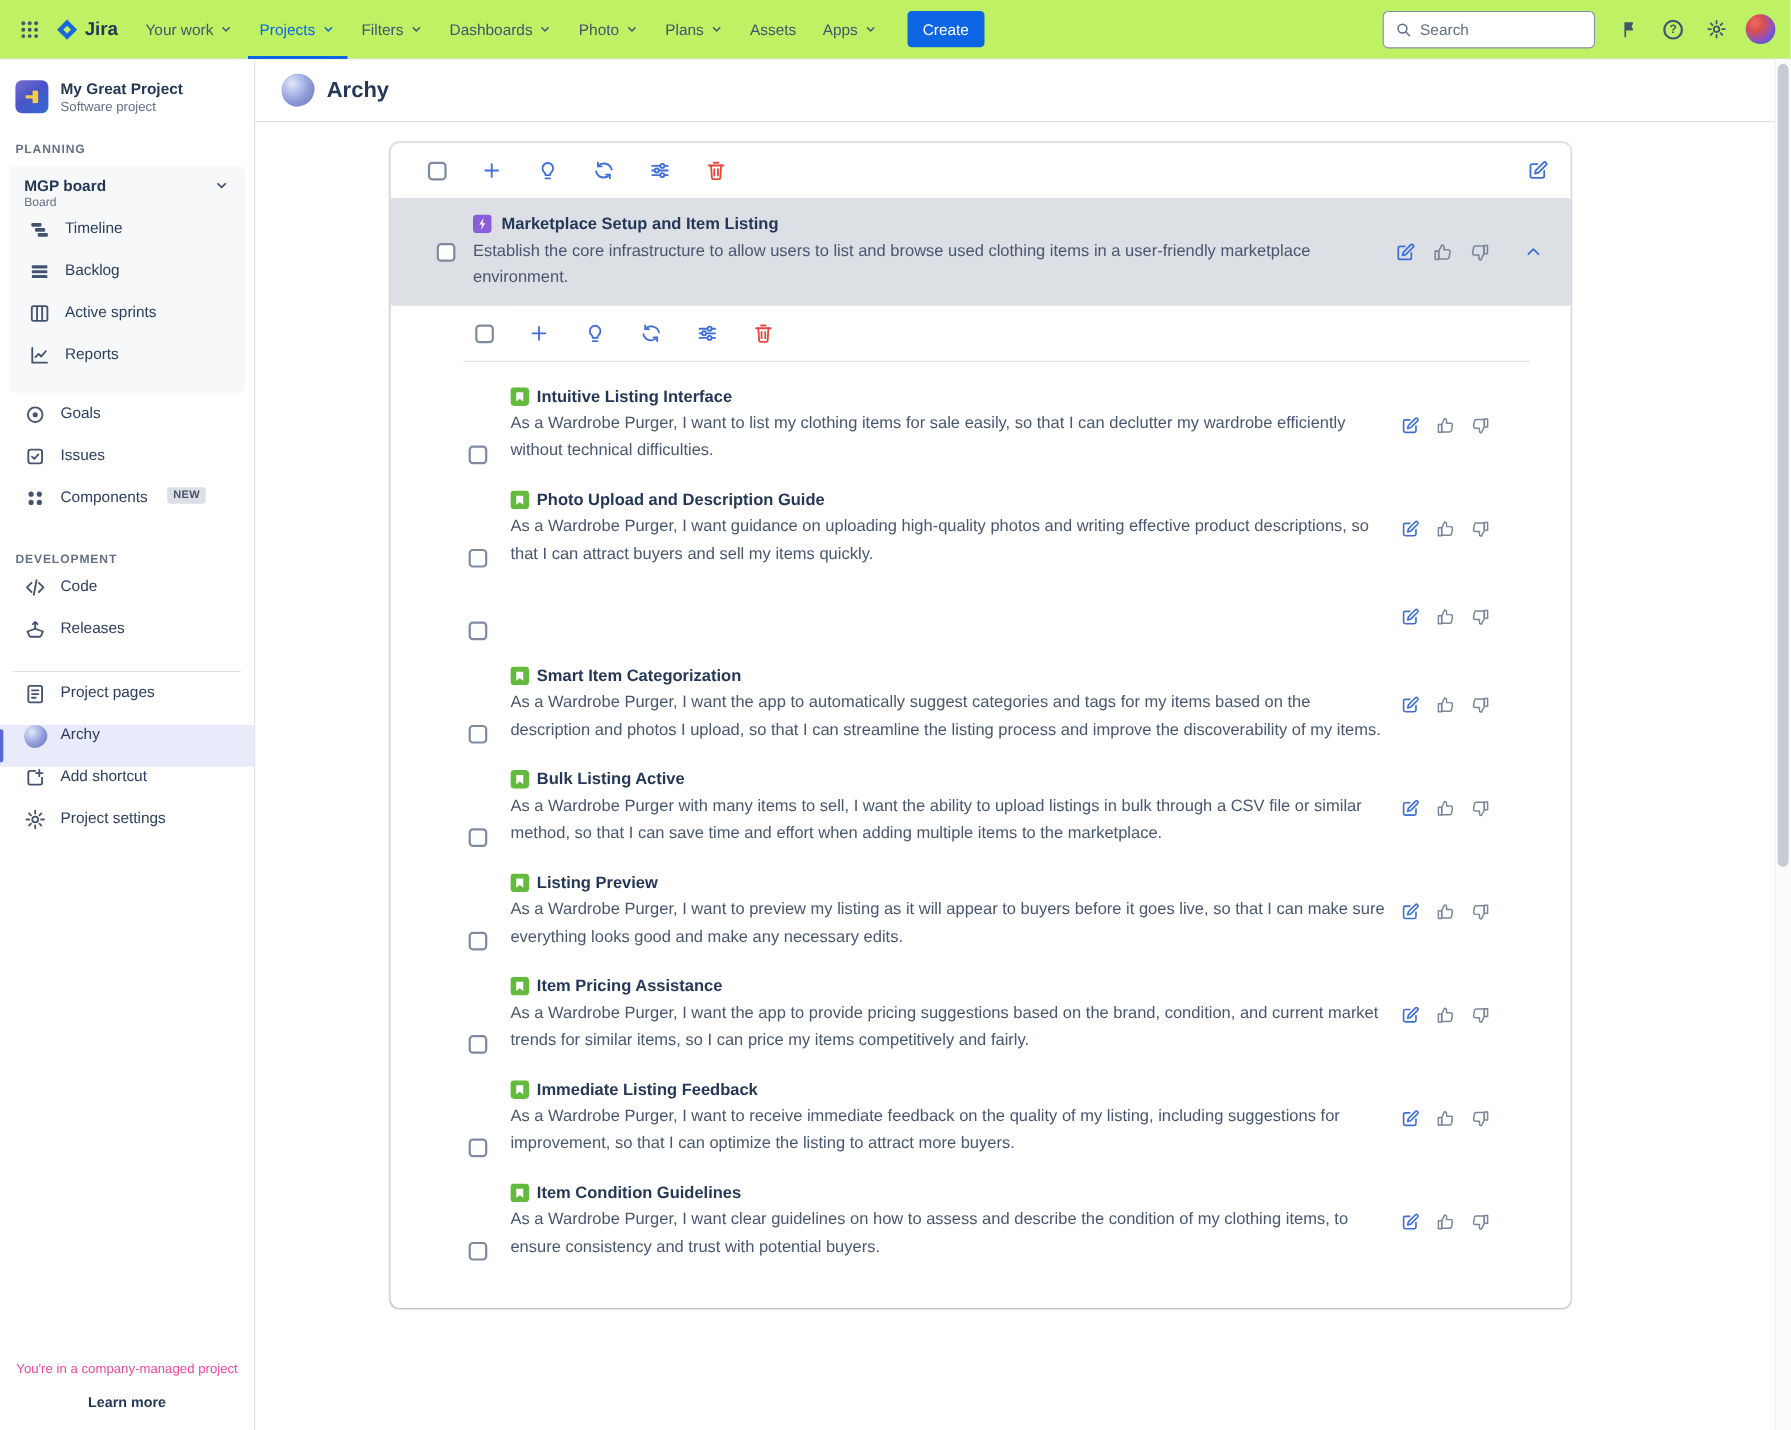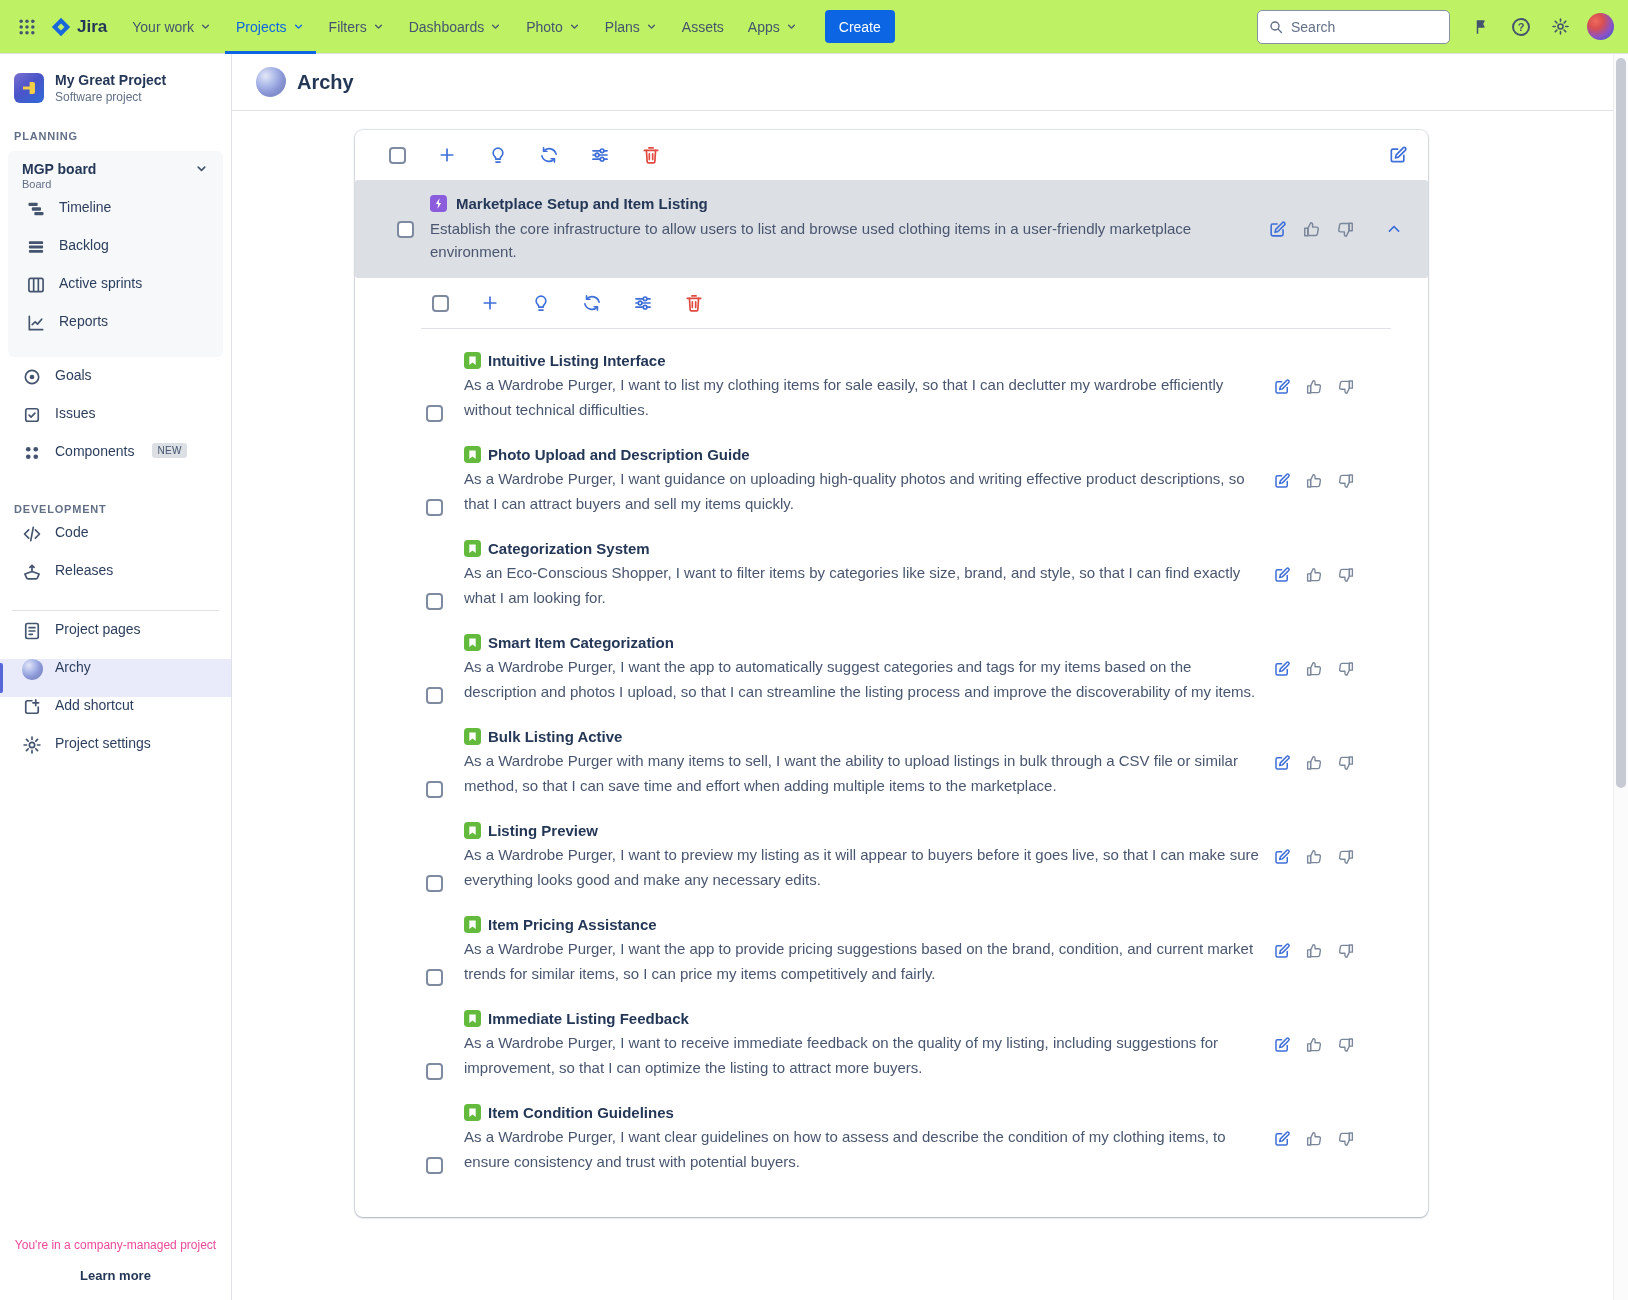--- a/index.html
+++ b/index.html
@@ -45,21 +45,21 @@
   .board-group{margin:0 8px 10px;background:#f7f8f9;border-radius:6px;padding:6px 4px}
   .board-selector{display:flex;padding:4px 10px 9px;cursor:pointer}
   .board-name{font-size:14px;font-weight:600;color:var(--text-dark)}
   .board-type{font-size:11px;color:#626f86;margin-top:1px}
   .board-selector .chev{margin-left:auto;color:#44546f}
   .side-item{display:flex;align-items:flex-start;gap:13px;height:38px;padding:0 12px 0 22px;font-size:14px;color:#2c3e5d;cursor:pointer;position:relative}
   .board-group .side-item{padding-left:14px;border-radius:4px}
   .sicon{width:20px;height:20px;display:flex;align-items:center;justify-content:center;color:#44546f;flex-shrink:0}
   .side-item.selected{background:var(--selected-bg)}
   .side-item.selected::before{content:"";position:absolute;left:0;top:4px;bottom:4px;width:3px;background:#5867d8;border-radius:0 2px 2px 0}
-  .badge{margin-left:5px;background:#dcdfe4;color:#44546f;font-size:10px;font-weight:400;padding:2px 5px;border-radius:3px;letter-spacing:.4px}
+  .badge{margin-left:5px;background:#dcdfe4;color:#44546f;font-size:10px;font-weight:700;padding:2px 5px;border-radius:3px;letter-spacing:.4px}
   .side-divider{border:none;border-top:1px solid var(--border);margin:10px 12px}
   .dev-label{margin-top:16px}
   .side-footer{position:absolute;bottom:16px;left:0;right:0;text-align:center}
   .side-note{font-size:12px;color:#ec4899;padding:0 0}
   .learn-more{display:inline-block;margin-top:16px;font-size:13px;font-weight:700;color:var(--text-dark);cursor:pointer}
 
   
   .main{flex:1;display:flex;flex-direction:column;overflow:hidden;background:#fff}
   .page-header{height:57px;flex-shrink:0;display:flex;align-items:center;gap:11px;padding:0 24px;border-bottom:1px solid var(--border)}
   .archy-blob{width:30px;height:30px;flex-shrink:0;border-radius:48% 52% 55% 45% / 50% 46% 54% 50%;
@@ -569,30 +569,20 @@
         <svg width="18" height="18" viewBox="0 0 24 24" style="transform:rotate(180deg)" fill="none" stroke="currentColor" stroke-width="1.8" stroke-linecap="round" stroke-linejoin="round">
                       <path d="M7.5 10.5 11 3.5a2.4 2.4 0 0 1 2.4 2.4v3.1h5.1a2 2 0 0 1 2 2.3l-1 6.2a2.4 2.4 0 0 1-2.4 2H7.5Z"></path>
                       <path d="M3.5 10.5h4v9.5h-4z"></path>
                     </svg>
       </button>
     </div>
   </div>
 
   <div class="story-row">
     <span class="cb"></span>
-    <div class="story-content">
-      <div class="story-title-row">
-        <svg width="17" height="17" viewBox="0 0 16 16">
-                      <rect width="16" height="16" rx="3.5" fill="var(--story-green)"></rect>
-                      <path d="M5 4.3h6v7.9L8 9.9 5 12.2Z" fill="#fff"></path>
-                    </svg>
-        <span class="story-title">Categorization System</span>
-      </div>
-      <div class="story-desc">As an Eco-Conscious Shopper, I want to filter items by categories like size, brand, and style, so that I can find exactly what I am looking for.</div>
-    </div>
     <div class="row-actions">
       <button class="tool icon-blue">
         <svg width="18" height="18" viewBox="0 0 24 24" fill="none" stroke="currentColor" stroke-width="2" stroke-linecap="round" stroke-linejoin="round">
                       <path d="M11.5 5H6a2 2 0 0 0-2 2v11a2 2 0 0 0 2 2h11a2 2 0 0 0 2-2v-5.5"></path>
                       <path d="M18.2 3.4a1.9 1.9 0 0 1 2.7 2.7l-8.4 8.4-3.6.9.9-3.6Z"></path>
                     </svg>
       </button>
       <button class="tool icon-gray">
         <svg width="18" height="18" viewBox="0 0 24 24" fill="none" stroke="currentColor" stroke-width="1.8" stroke-linecap="round" stroke-linejoin="round">
                       <path d="M7.5 10.5 11 3.5a2.4 2.4 0 0 1 2.4 2.4v3.1h5.1a2 2 0 0 1 2 2.3l-1 6.2a2.4 2.4 0 0 1-2.4 2H7.5Z"></path>

